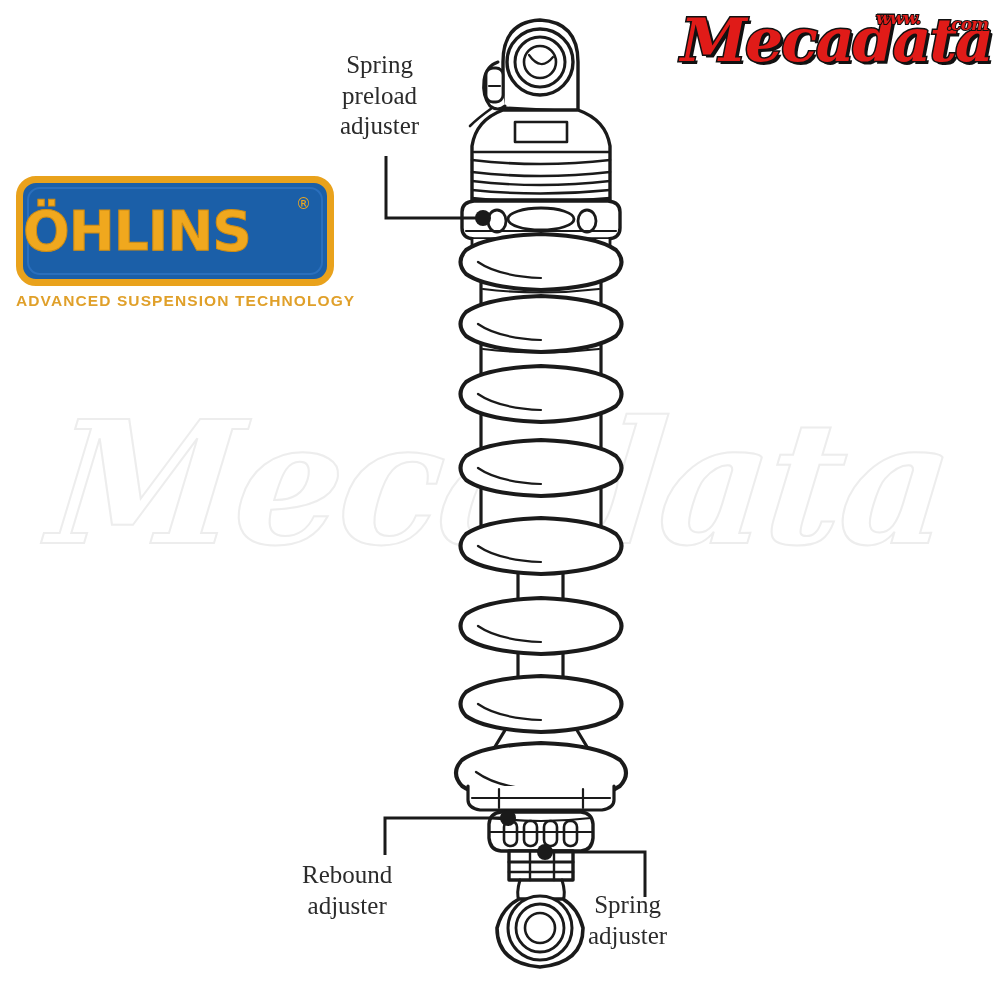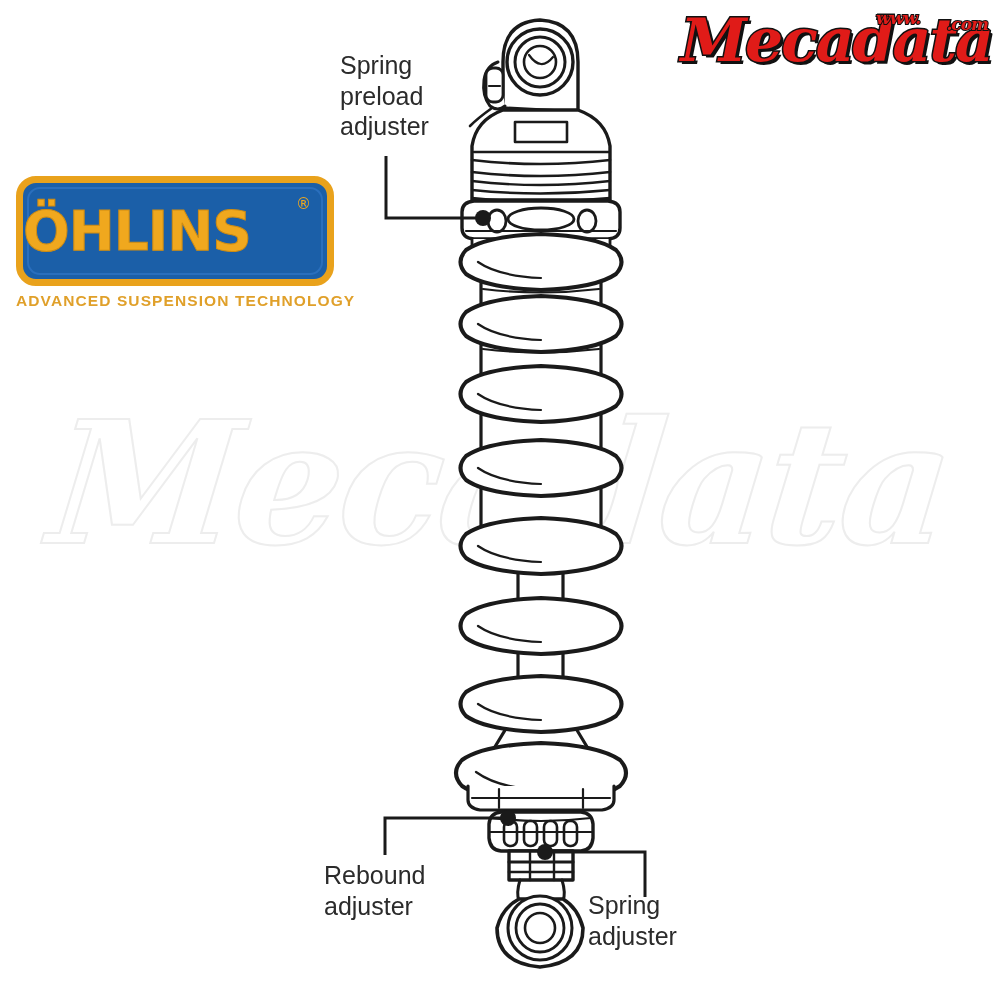--- a/index.html
+++ b/index.html
@@ -128,29 +128,30 @@
     letter-spacing:-1px;
     line-height:1;
     text-align:center;
   }
   .meca-www{ left:288px; top:6px; }
   .meca-com{ right:4px; top:12px; }
 
   
   .label{
     position:absolute;
-    font-family:Liberation Sans, sans-serif;
+    font-family:Liberation Serif, serif;
     font-size:25px;
     color:#2b2b2b;
     line-height:1.22;
     white-space:pre-line;
     z-index:7;
+    text-align:center;
   }
   #label-spring-preload{ left:340px; top:50px; }
-  #label-rebound{ left:324px; top:860px; }
+  #label-rebound{ left:302px; top:860px; }
   #label-length{ left:588px; top:890px; }
 
   
   #shock-svg{
     position:absolute;
     left:0;top:0;
     width:1000px;height:1000px;
     z-index:4;
   }
   #leader-svg{

